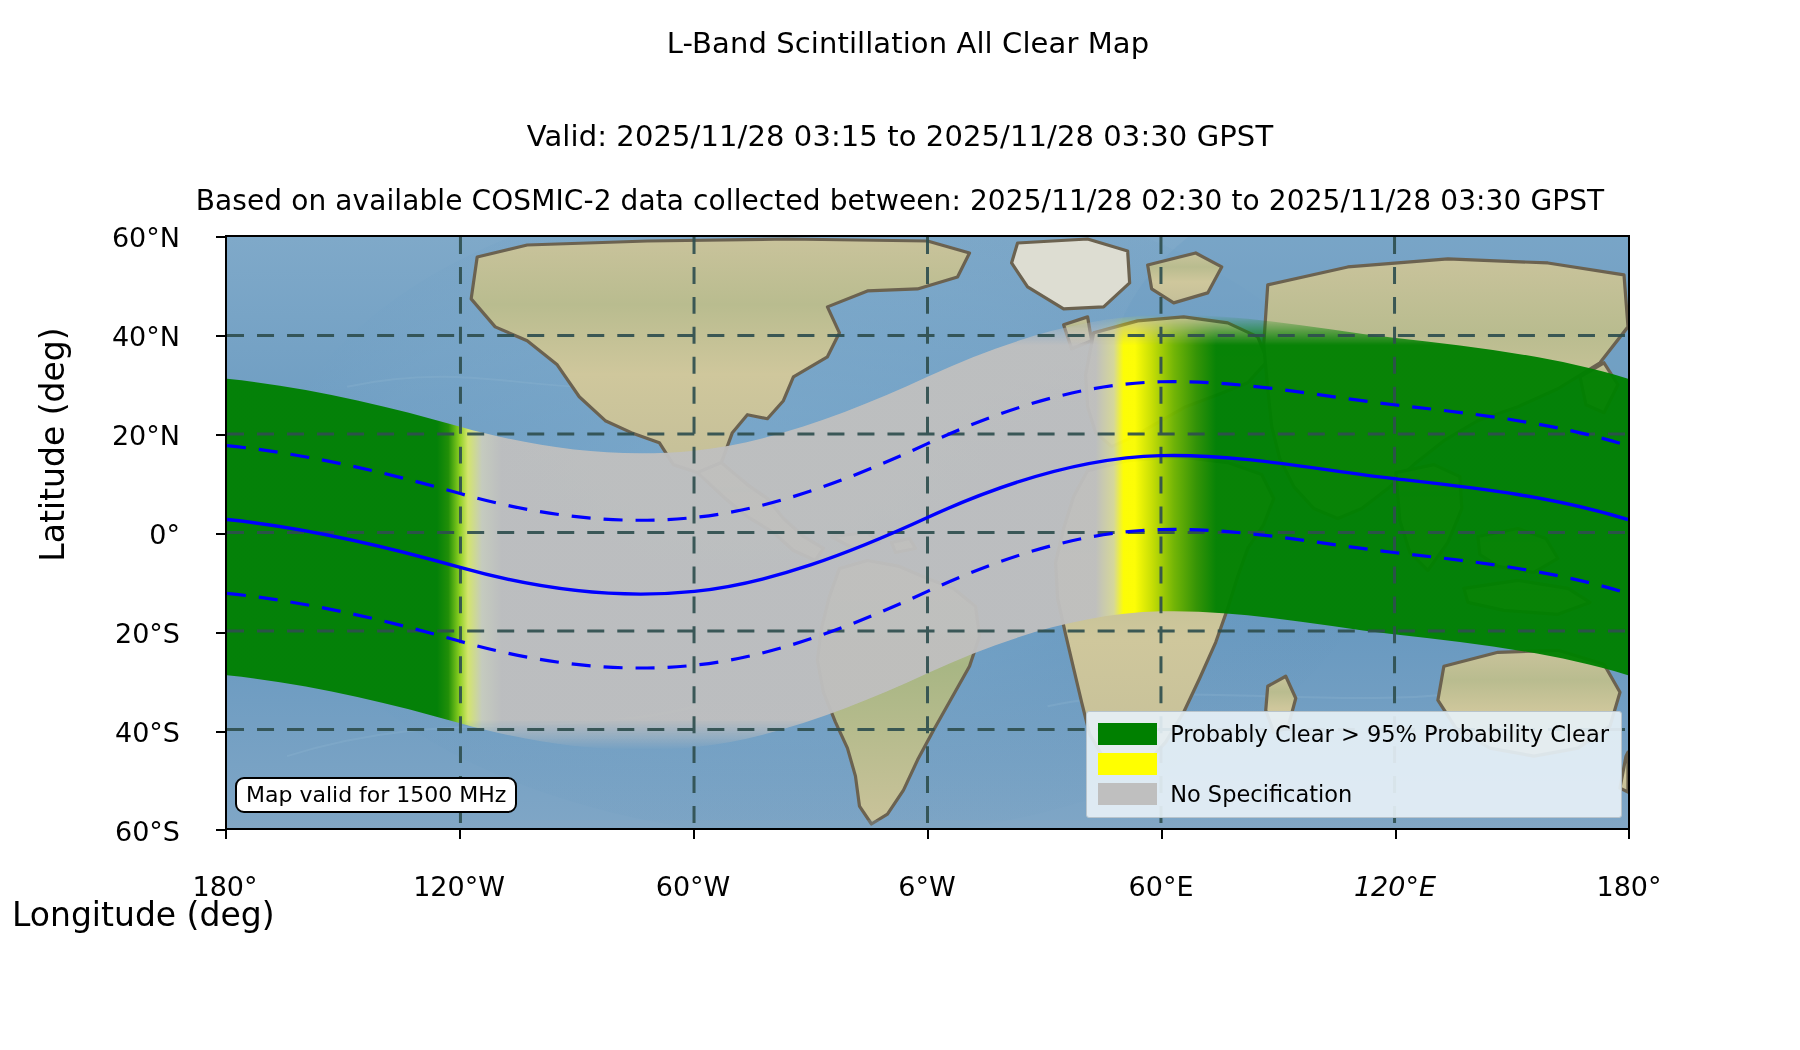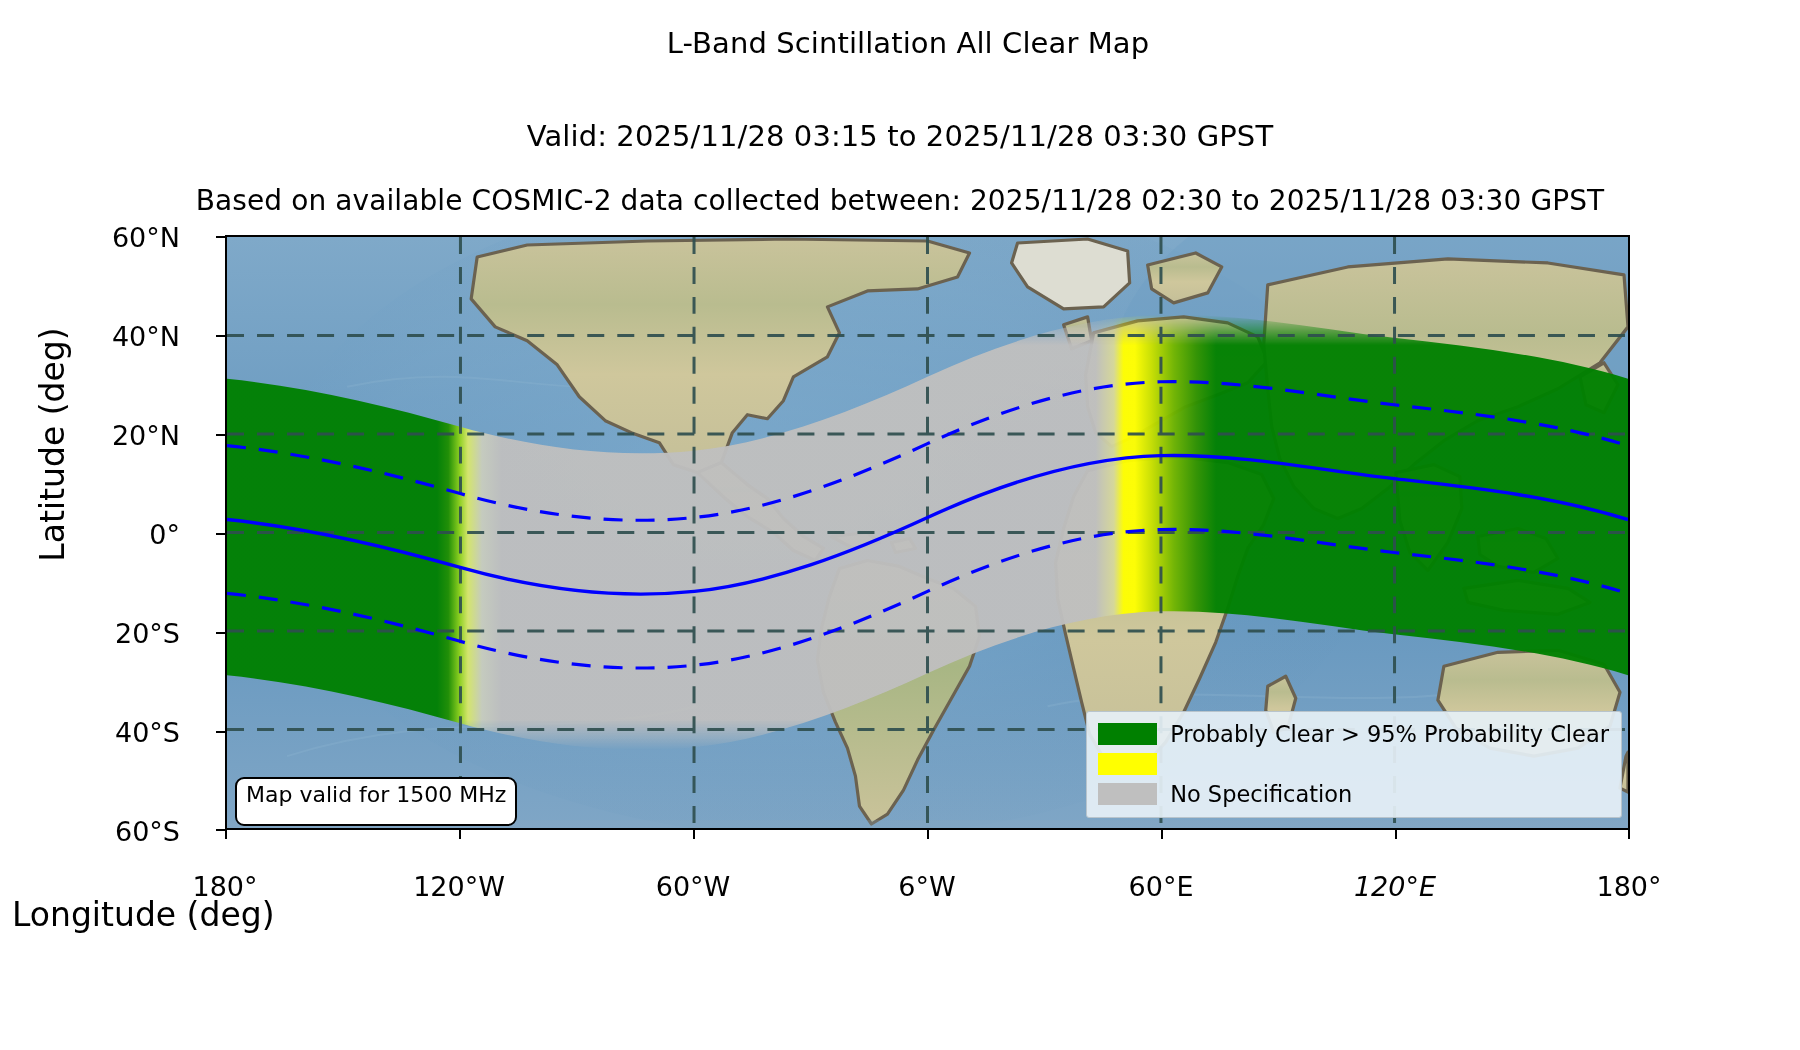--- a/index.html
+++ b/index.html
@@ -52,21 +52,21 @@
   .tickmark{position:absolute;background:#000;}
   .tick-y{width:9px;height:2px;left:216px;}
   .tick-x{height:9px;width:2px;top:830px;}
 
   
   #mhz-box{
     position:absolute;left:8px;top:540px;
     background:#ffffff;
     border:2px solid #000;
     border-radius:9px;
-    padding:4px 9px 18px 9px;
+    padding:4px 9px 5px 9px;
     font-size:22px;
     line-height:1.05;
     white-space:nowrap;
   }
 
   
   #legend{
     position:absolute;right:6px;bottom:10px;
     background:rgba(230,240,246,0.92);
     border:1px solid #b8c4cc;

